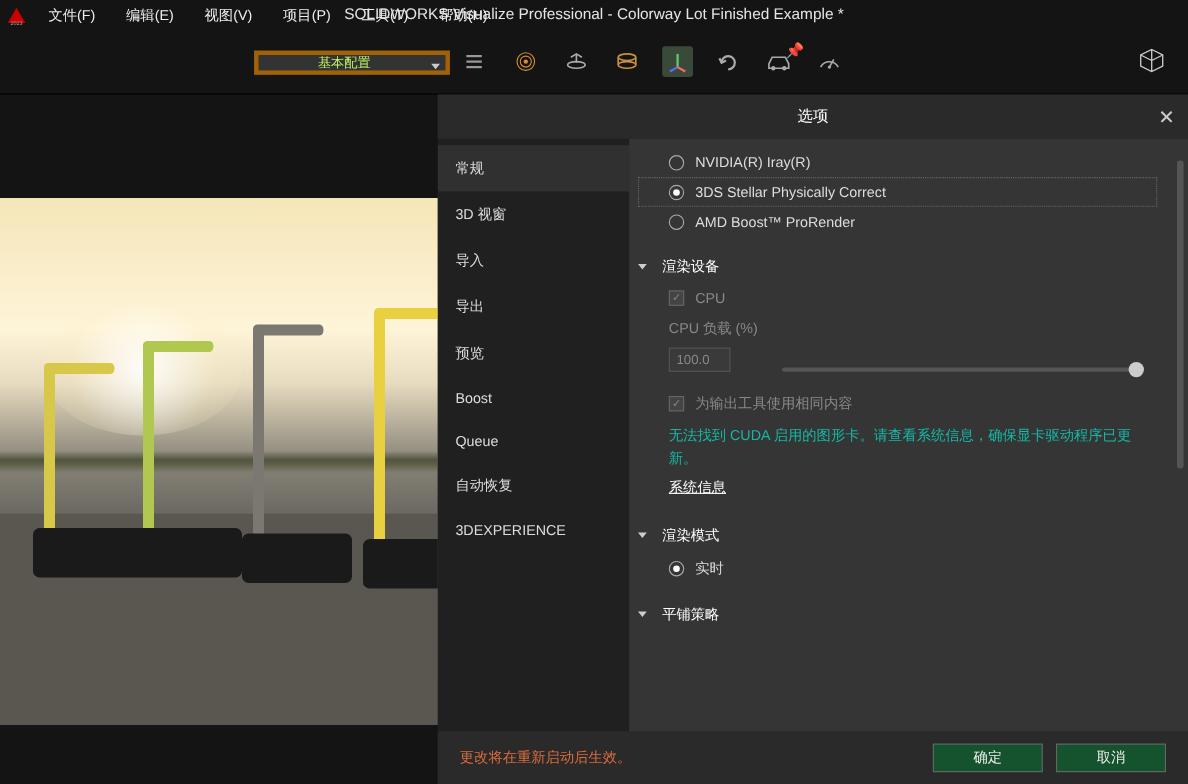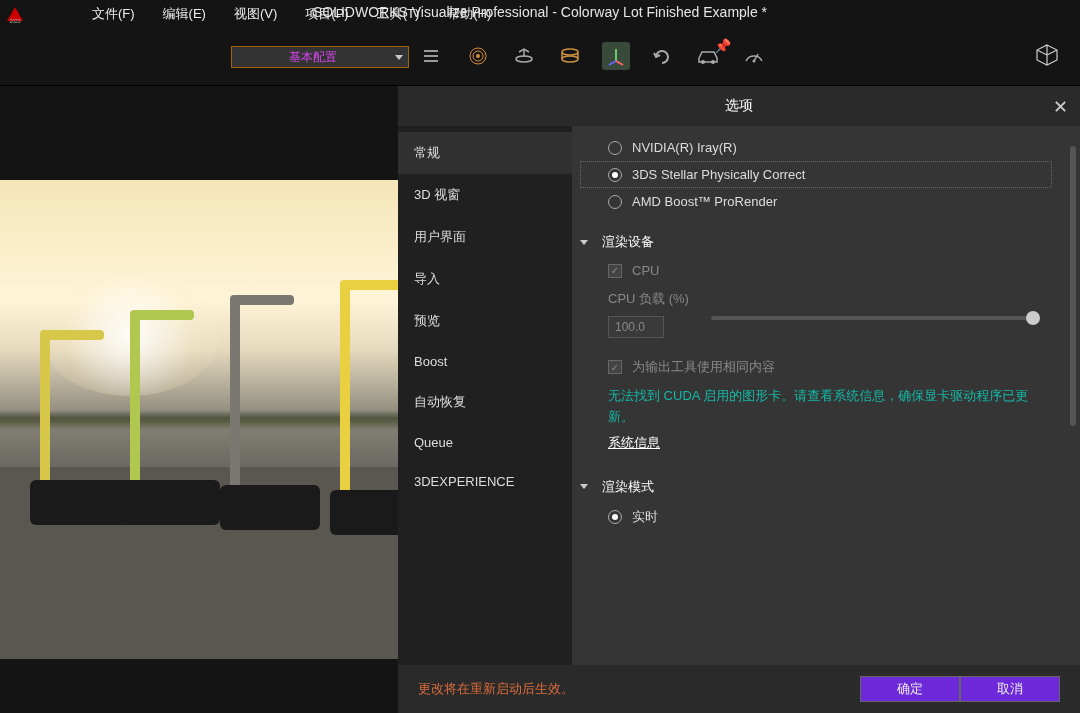--- a/index.html
+++ b/index.html
@@ -1,25 +1,25 @@
 <!DOCTYPE html>
 <html><head>
 <meta charset="utf-8">
 <style>
 * { box-sizing: border-box; margin: 0; padding: 0; font-family: "Microsoft YaHei", "Segoe UI", sans-serif; }
 body { width: 1080px; height: 713px; background: #141414; overflow: hidden; position: relative; color: #ccc; font-size: 13px; }
 
-.titlebar { height: 28px; display: flex; align-items: center; background: #141414; gap: 48px; }
+.titlebar { height: 28px; display: flex; align-items: center; background: #141414; }
 .logo { width: 30px; height: 28px; display:flex; align-items:center; justify-content:center; font-size:8px; color:#d00; }
 .menubar { display: flex; height: 28px; align-items: center; }
 .menu-item { padding: 0 14px; color: #eee; font-size: 13px; line-height: 28px; cursor: pointer; }
 .app-title { position: absolute; left: 50%; transform: translateX(-50%); top: 4px; color: #e5e5e5; font-size: 14px; white-space: nowrap; }
 
 .toolbar-row { height: 58px; background: #141414; border-bottom: 1px solid #000; position: relative; display:flex; align-items:center; justify-content:center; }
-.config-combo { position:absolute; left:231px; top:18px; width:178px; height:22px; background:#333; border:1px solid #a16207; color:#d946ef; font-size:12px; display:flex; align-items:center; justify-content:center; padding-right:14px; }
+.config-combo { position:absolute; left:231px; top:18px; width:178px; height:22px; background:#333; border:4px solid #a16207; color:#bef264; font-size:12px; display:flex; align-items:center; justify-content:center; padding-right:14px; }
 .config-combo::after { content:""; position:absolute; right:5px; top:8px; border-left:4px solid transparent; border-right:4px solid transparent; border-top:5px solid #ccc; }
 .tool-icons { position:absolute; left:418px; top:14px; display:flex; gap:18px; align-items:center; }
 .tool-icon { width:28px; height:28px; display:flex; align-items:center; justify-content:center; color:#999; }
 .pin-icon { position:absolute; left:714px; top:10px; color:#888; font-size:14px; }
 .cube-icon { position:absolute; right:20px; top:14px; color:#ccc; }
 
 .viewport { position:absolute; left:0; top:180px; width:398px; height:479px; background: linear-gradient(to bottom, #f5e6b8 0%, #fef4d8 25%, #e8dcc0 35%, #888478 50%, #6a6862 60%, #5a5852 100%); overflow:hidden; }
 .sky-glow { position:absolute; left:10%; top:20%; width:180px; height:120px; background: radial-gradient(circle, rgba(255,255,255,0.9), rgba(255,240,200,0.2) 60%, transparent); border-radius:50%; }
 .ground { position:absolute; bottom:0; left:0; right:0; height:40%; background:#5a5750; }
 .trees { position:absolute; top:48%; left:0; right:0; height:20px; background:linear-gradient(to bottom, transparent, #3a4028 40%, #4a5030 60%, transparent); opacity:0.7;}
@@ -47,23 +47,23 @@
 .radio.on::after { content:""; width:6px; height:6px; background:#fff; border-radius:50%; }
 .check { width:14px; height:14px; border:1px solid #666; background:#444; display:inline-flex; align-items:center; justify-content:center; flex-shrink:0; color:#888; font-size:10px; }
 .disabled { color:#888; }
 .num-input { width:56px; height:22px; background:#3a3a3a; border:1px solid #555; color:#888; padding:0 6px; font-size:12px; margin-left:28px; }
 .slider { position:relative; flex:1; height:4px; background:#555; margin:0 8px; border-radius:2px; }
 .slider-thumb { position:absolute; right:-6px; top:-5px; width:14px; height:14px; background:#ccc; border-radius:50%; }
 .warning { color:#14b8a6; padding:4px 0 4px 28px; line-height:1.6; font-size:13px; }
 .link { color:#fff; text-decoration:underline; padding-left:28px; cursor:pointer; display:inline-block; }
 .row-sel { border:1px dotted #666; padding:5px 27px; }
 
-.dialog-footer { height:48px; background:#2a2a2a; display:flex; align-items:center; padding:0 20px; }
+.dialog-footer { height:48px; background:#2a2a2a; display:flex; align-items:center; padding:0 20px; gap:12px; }
 .footer-msg { color:#dc6c3c; font-size:13px; flex:1; }
-.btn { width:100px; height:26px; background:#6d28d9; border:1px solid #666; color:#eee; font-size:13px; display:flex; align-items:center; justify-content:center; cursor:pointer; }
+.btn { width:100px; height:26px; background:#14532d; border:1px solid #666; color:#eee; font-size:13px; display:flex; align-items:center; justify-content:center; cursor:pointer; }
 
 svg { display:block; }
 </style>
 </head>
 <body>
 
 <div class="titlebar">
   <div class="logo">
     <svg width="22" height="20" viewBox="0 0 22 20">
         <path d="M3 17 L11 3 L19 17 Z" fill="#c00"></path>
@@ -179,26 +179,26 @@
 
 <div class="dialog">
   <div class="dialog-header">
     <span>选项</span>
     <span class="dialog-close">✕</span>
   </div>
   <div class="dialog-body">
     <div class="dialog-nav">
       <div class="nav-item sel">常规</div>
       <div class="nav-item">3D 视窗</div>
-      <div class="nav-item">用户界面</div>
       <div class="nav-item">导入</div>
+      <div class="nav-item">导出</div>
       <div class="nav-item">预览</div>
       <div class="nav-item">Boost</div>
+      <div class="nav-item">Queue</div>
       <div class="nav-item">自动恢复</div>
-      <div class="nav-item">Queue</div>
       <div class="nav-item">3DEXPERIENCE</div>
     </div>
     <div class="dialog-content">
       <div class="content-inner">
 
         <div class="option-row">
           <span class="radio"></span>
           <span>NVIDIA(R) Iray(R)</span>
         </div>
         <div class="option-row row-sel">
@@ -213,21 +213,21 @@
         <div class="section tri">
           <span>渲染设备</span>
         </div>
         <div class="option-row disabled">
           <span class="check">✓</span>
           <span>CPU</span>
         </div>
         <div class="option-row disabled" style="padding-left:28px;">
           <span>CPU 负载 (%)</span>
         </div>
-        <div style="display:flex; align-items:flex-start; padding:2px 10px 14px 0;gap:39px;">
+        <div style="display:flex; align-items:flex-end; padding:2px 10px 14px 0;gap:39px;">
           <input class="num-input" readonly="" value="100.0" style="">
           <div class="slider">
             <div class="slider-thumb"></div>
           </div>
         </div>
         <div class="option-row disabled">
           <span class="check">✓</span>
           <span>为输出工具使用相同内容</span>
         </div>
         <div class="warning">无法找到 CUDA 启用的图形卡。请查看系统信息，确保显卡驱动程序已更新。</div>
@@ -236,20 +236,23 @@
         </div>
 
         <div class="section tri">
           <span>渲染模式</span>
         </div>
         <div class="option-row">
           <span class="radio on"></span>
           <span>实时</span>
         </div>
 
+        <div class="section tri">
+          <span>平铺策略</span>
+        </div>
         <div style="height:6px;"></div>
       </div>
       <div class="scroll-track">
         <div class="scroll-thumb"></div>
       </div>
     </div>
   </div>
   <div class="dialog-footer">
     <span class="footer-msg">更改将在重新启动后生效。</span>
     <div class="btn">确定</div>

